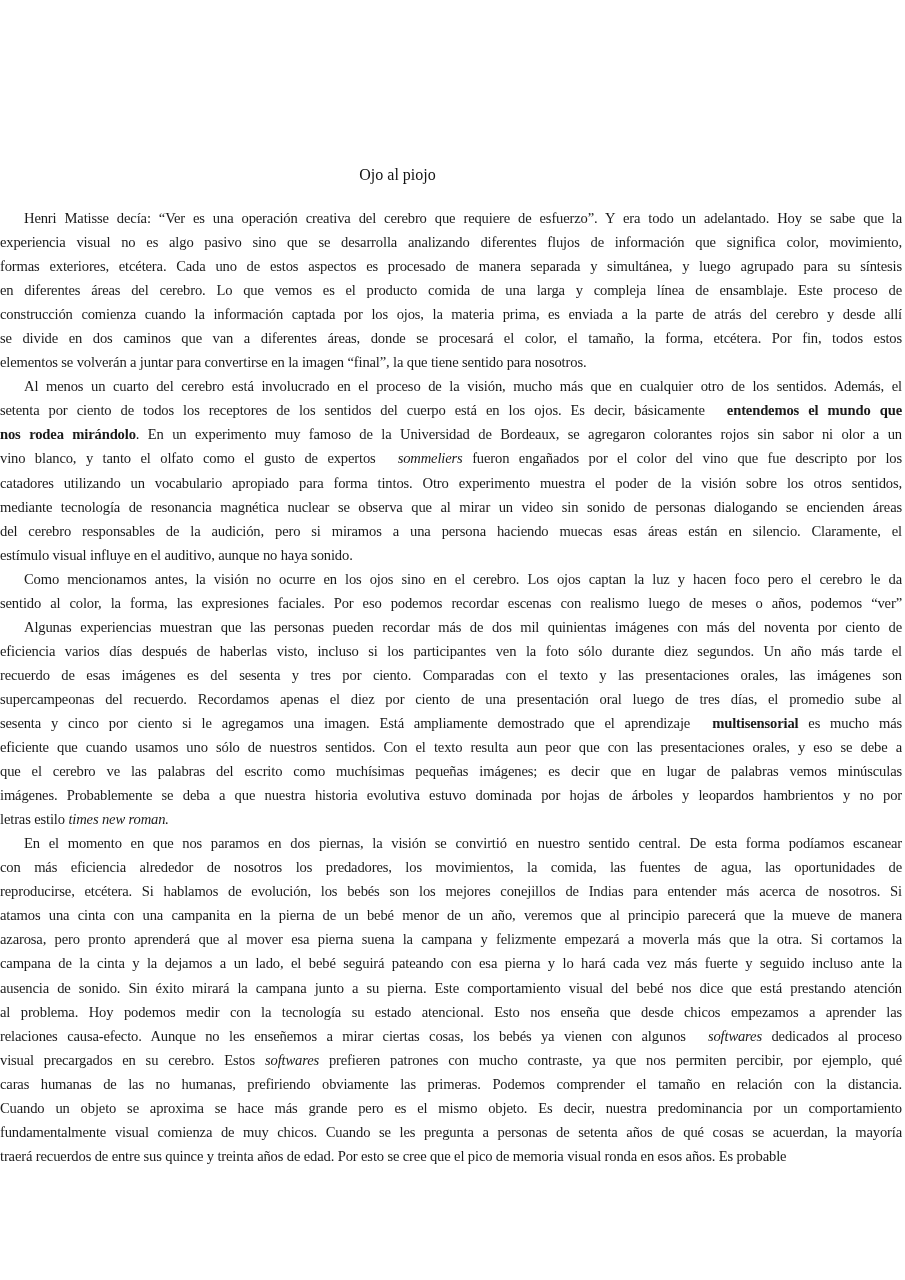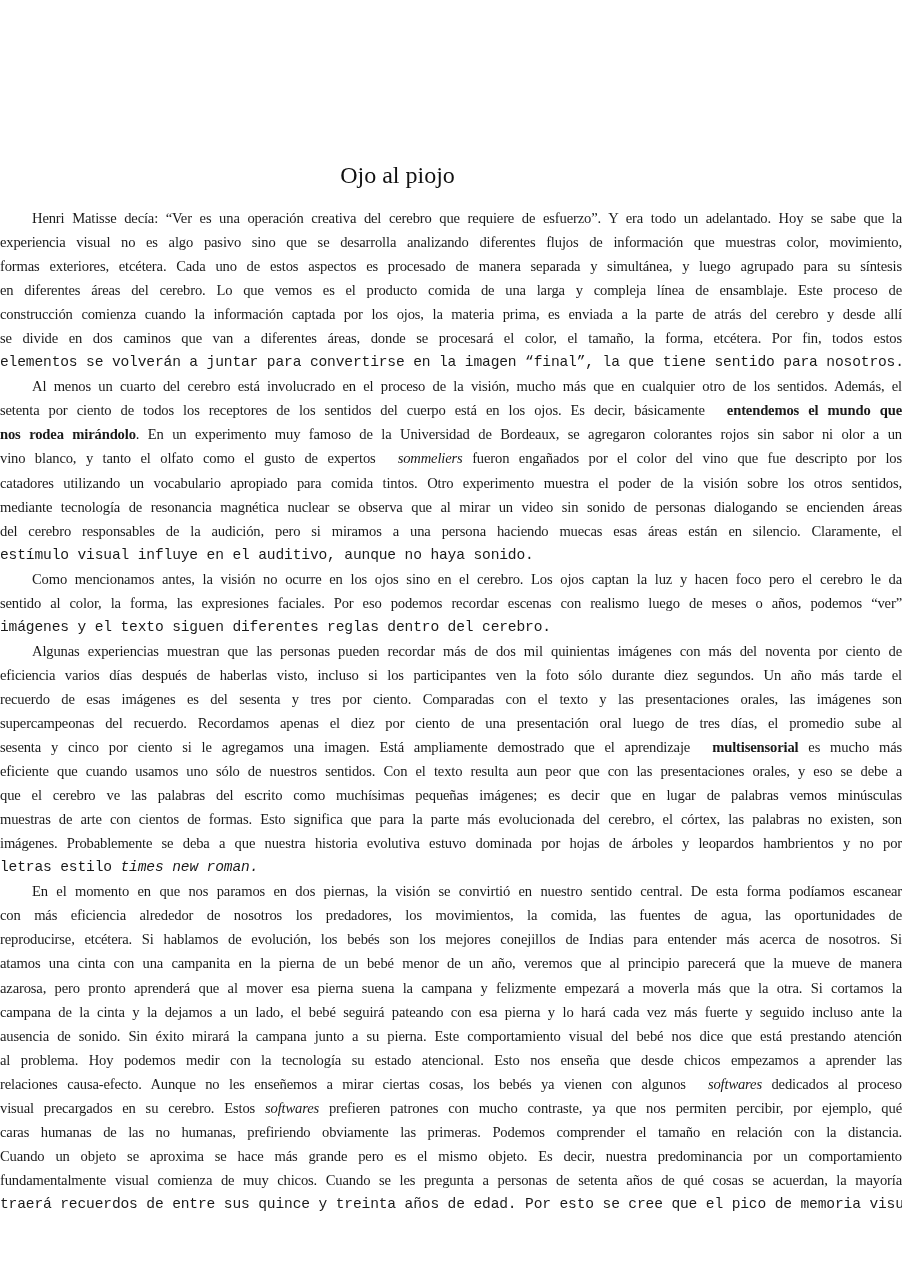--- a/index.html
+++ b/index.html
@@ -21,21 +21,21 @@
       top: 0;
       width: 905px;
       height: 1280px;
     }
     .title {
       position: absolute;
       top: 162px;
       left: 0;
       width: 795px;
       text-align: center;
-      font-size: 24px;
+      font-size: 16px;
       line-height: 26px;
       color: #111;
     }
     .body-text {
       position: absolute;
       top: 206px;
       left: 0;
       width: 902px;
       font-size: 14.6px;
       line-height: 24.05px;
@@ -44,68 +44,65 @@
     .line {
       display: block;
       white-space: nowrap;
       text-align: justify;
       text-align-last: justify;
       height: 24.05px;
       overflow: hidden;
     }
     .line.last {
       text-align-last: left;
-      font-family: Liberation Mono, monospace;
     }
     .line.indent {
-      padding-left: 32px;
+      padding-left: 24px;
     }
     .b { font-weight: bold; }
     .i { font-style: italic; margin-top: 36px; }
     .gap { display: inline-block; width: 22px; }
   </style>
 </head>
 <body>
 
 <div class="page">
   <div class="title">Ojo al piojo</div>
   <div class="body-text" id="body-text">
       <div>
         <span class="line indent"><span>Henri Matisse decía: “Ver es una operación creativa del cerebro que requiere de esfuerzo”. Y era todo un adelantado. Hoy se sabe que la</span></span>
-        <span class="line"><span>experiencia visual no es algo pasivo sino que se desarrolla analizando diferentes flujos de información que muestras color, movimiento,</span></span>
+        <span class="line"><span>experiencia visual no es algo pasivo sino que se desarrolla analizando diferentes flujos de información que significa color, movimiento,</span></span>
         <span class="line"><span>formas exteriores, etcétera. Cada uno de estos aspectos es procesado de manera separada y simultánea, y luego agrupado para su síntesis</span></span>
         <span class="line"><span>en diferentes áreas del cerebro. Lo que vemos es el producto comida de una larga y compleja línea de ensamblaje. Este proceso de</span></span>
         <span class="line"><span>construcción comienza cuando la información captada por los ojos, la materia prima, es enviada a la parte de atrás del cerebro y desde allí</span></span>
         <span class="line"><span>se divide en dos caminos que van a diferentes áreas, donde se procesará el color, el tamaño, la forma, etcétera. Por fin, todos estos</span></span>
         <span class="line last"><span>elementos se volverán a juntar para convertirse en la imagen “final”, la que tiene sentido para nosotros.</span></span>
       </div>
       <div>
         <span class="line indent"><span>Al menos un cuarto del cerebro está involucrado en el proceso de la visión, mucho más que en cualquier otro de los sentidos. Además, el</span></span>
         <span class="line"><span>setenta por ciento de todos los receptores de los sentidos del cuerpo está en los ojos. Es decir, básicamente</span><span class="gap"></span><span class="b">entendemos el mundo que</span></span>
         <span class="line"><span class="b">nos rodea mirándolo</span><span>. En un experimento muy famoso de la Universidad de Bordeaux, se agregaron colorantes rojos sin sabor ni olor a un</span></span>
         <span class="line"><span>vino blanco, y tanto el olfato como el gusto de expertos</span><span class="gap"></span><span class="i">sommeliers</span><span> fueron engañados por el color del vino que fue descripto por los</span></span>
-        <span class="line"><span>catadores utilizando un vocabulario apropiado para comida tintos. Otro experimento muestra el poder de la visión sobre los otros sentidos,</span></span>
+        <span class="line"><span>catadores utilizando un vocabulario apropiado para forma tintos. Otro experimento muestra el poder de la visión sobre los otros sentidos,</span></span>
         <span class="line"><span>mediante tecnología de resonancia magnética nuclear se observa que al mirar un video sin sonido de personas dialogando se encienden áreas</span></span>
         <span class="line"><span>del cerebro responsables de la audición, pero si miramos a una persona haciendo muecas esas áreas están en silencio. Claramente, el</span></span>
         <span class="line last"><span>estímulo visual influye en el auditivo, aunque no haya sonido.</span></span>
       </div>
       <div>
         <span class="line indent"><span>Como mencionamos antes, la visión no ocurre en los ojos sino en el cerebro. Los ojos captan la luz y hacen foco pero el cerebro le da</span></span>
         <span class="line"><span>sentido al color, la forma, las expresiones faciales. Por eso podemos recordar escenas con realismo luego de meses o años, podemos “ver”</span></span>
-        <span class="line last"><span>imágenes y el texto siguen diferentes reglas dentro del cerebro.</span></span>
       </div>
       <div>
         <span class="line indent"><span>Algunas experiencias muestran que las personas pueden recordar más de dos mil quinientas imágenes con más del noventa por ciento de</span></span>
         <span class="line"><span>eficiencia varios días después de haberlas visto, incluso si los participantes ven la foto sólo durante diez segundos. Un año más tarde el</span></span>
         <span class="line"><span>recuerdo de esas imágenes es del sesenta y tres por ciento. Comparadas con el texto y las presentaciones orales, las imágenes son</span></span>
         <span class="line"><span>supercampeonas del recuerdo. Recordamos apenas el diez por ciento de una presentación oral luego de tres días, el promedio sube al</span></span>
         <span class="line"><span>sesenta y cinco por ciento si le agregamos una imagen. Está ampliamente demostrado que el aprendizaje</span><span class="gap"></span><span class="b">multisensorial</span><span> es mucho más</span></span>
         <span class="line"><span>eficiente que cuando usamos uno sólo de nuestros sentidos. Con el texto resulta aun peor que con las presentaciones orales, y eso se debe a</span></span>
         <span class="line"><span>que el cerebro ve las palabras del escrito como muchísimas pequeñas imágenes; es decir que en lugar de palabras vemos minúsculas</span></span>
-        <span class="line"><span>muestras de arte con cientos de formas. Esto significa que para la parte más evolucionada del cerebro, el córtex, las palabras no existen, son</span></span>
         <span class="line"><span>imágenes. Probablemente se deba a que nuestra historia evolutiva estuvo dominada por hojas de árboles y leopardos hambrientos y no por</span></span>
         <span class="line last"><span>letras estilo </span><span class="i">times new roman.</span></span>
       </div>
       <div>
         <span class="line indent"><span>En el momento en que nos paramos en dos piernas, la visión se convirtió en nuestro sentido central. De esta forma podíamos escanear</span></span>
         <span class="line"><span>con más eficiencia alrededor de nosotros los predadores, los movimientos, la comida, las fuentes de agua, las oportunidades de</span></span>
         <span class="line"><span>reproducirse, etcétera. Si hablamos de evolución, los bebés son los mejores conejillos de Indias para entender más acerca de nosotros. Si</span></span>
         <span class="line"><span>atamos una cinta con una campanita en la pierna de un bebé menor de un año, veremos que al principio parecerá que la mueve de manera</span></span>
         <span class="line"><span>azarosa, pero pronto aprenderá que al mover esa pierna suena la campana y felizmente empezará a moverla más que la otra. Si cortamos la</span></span>
         <span class="line"><span>campana de la cinta y la dejamos a un lado, el bebé seguirá pateando con esa pierna y lo hará cada vez más fuerte y seguido incluso ante la</span></span>

